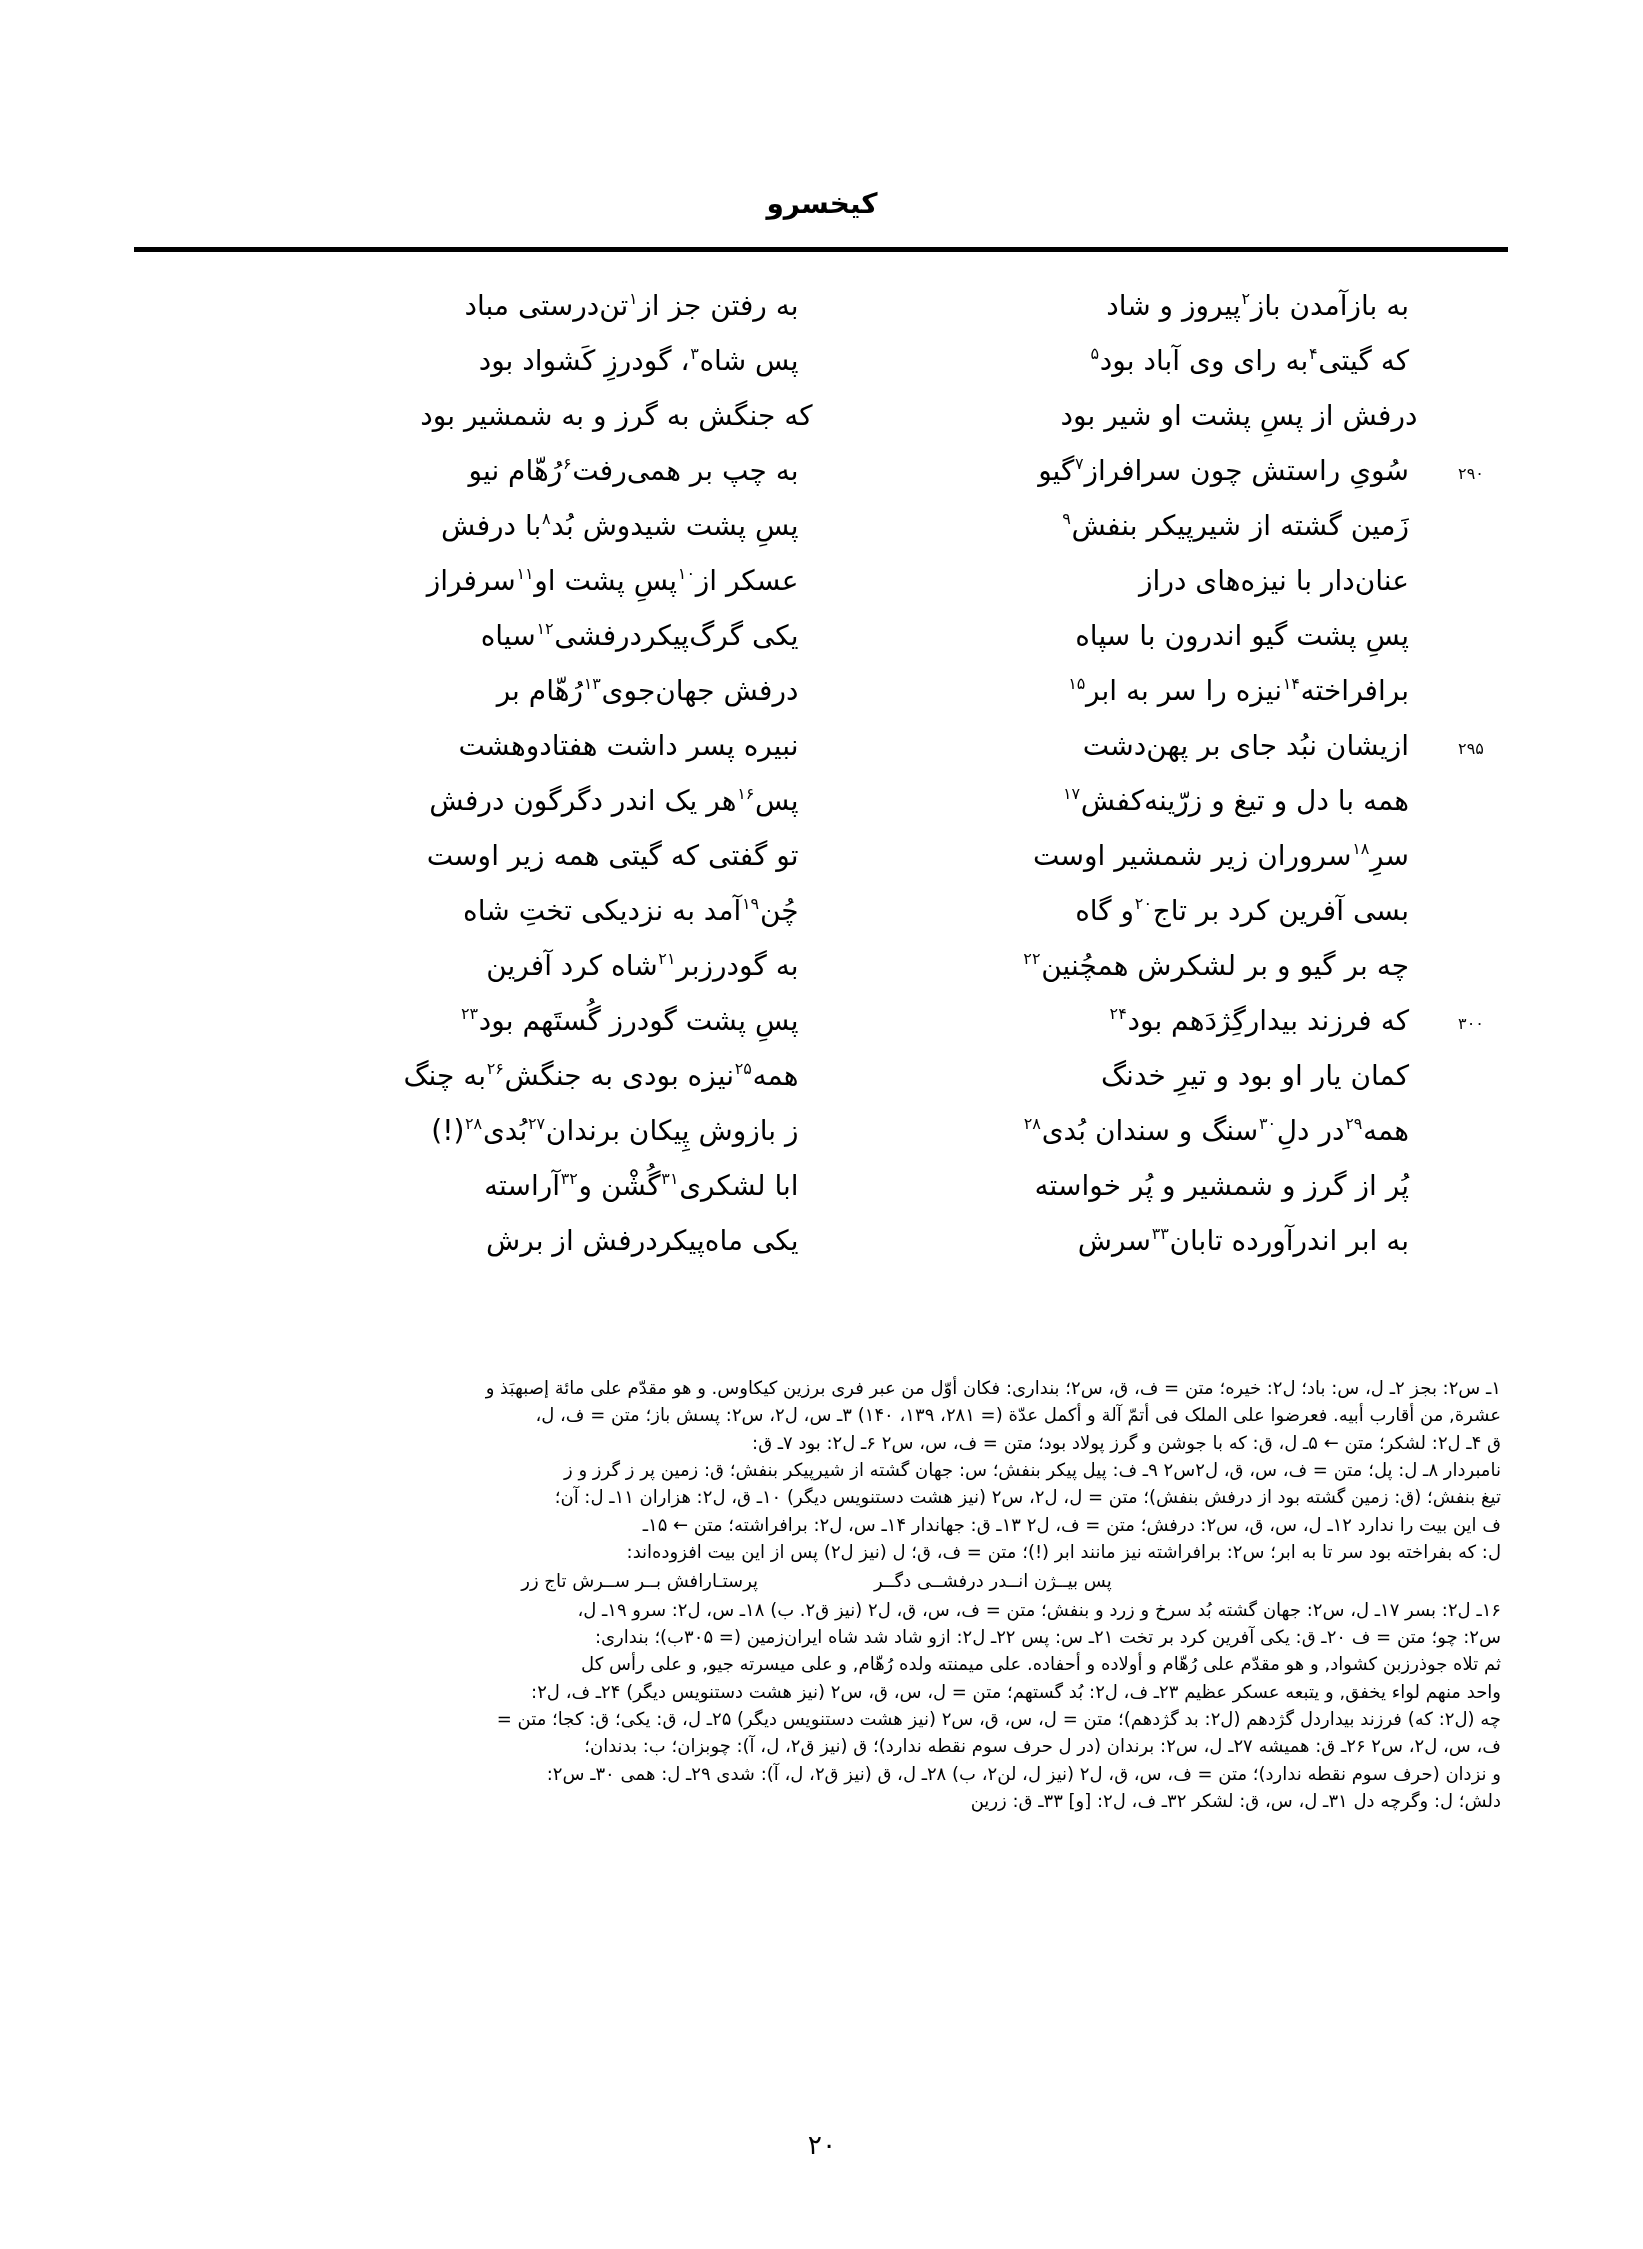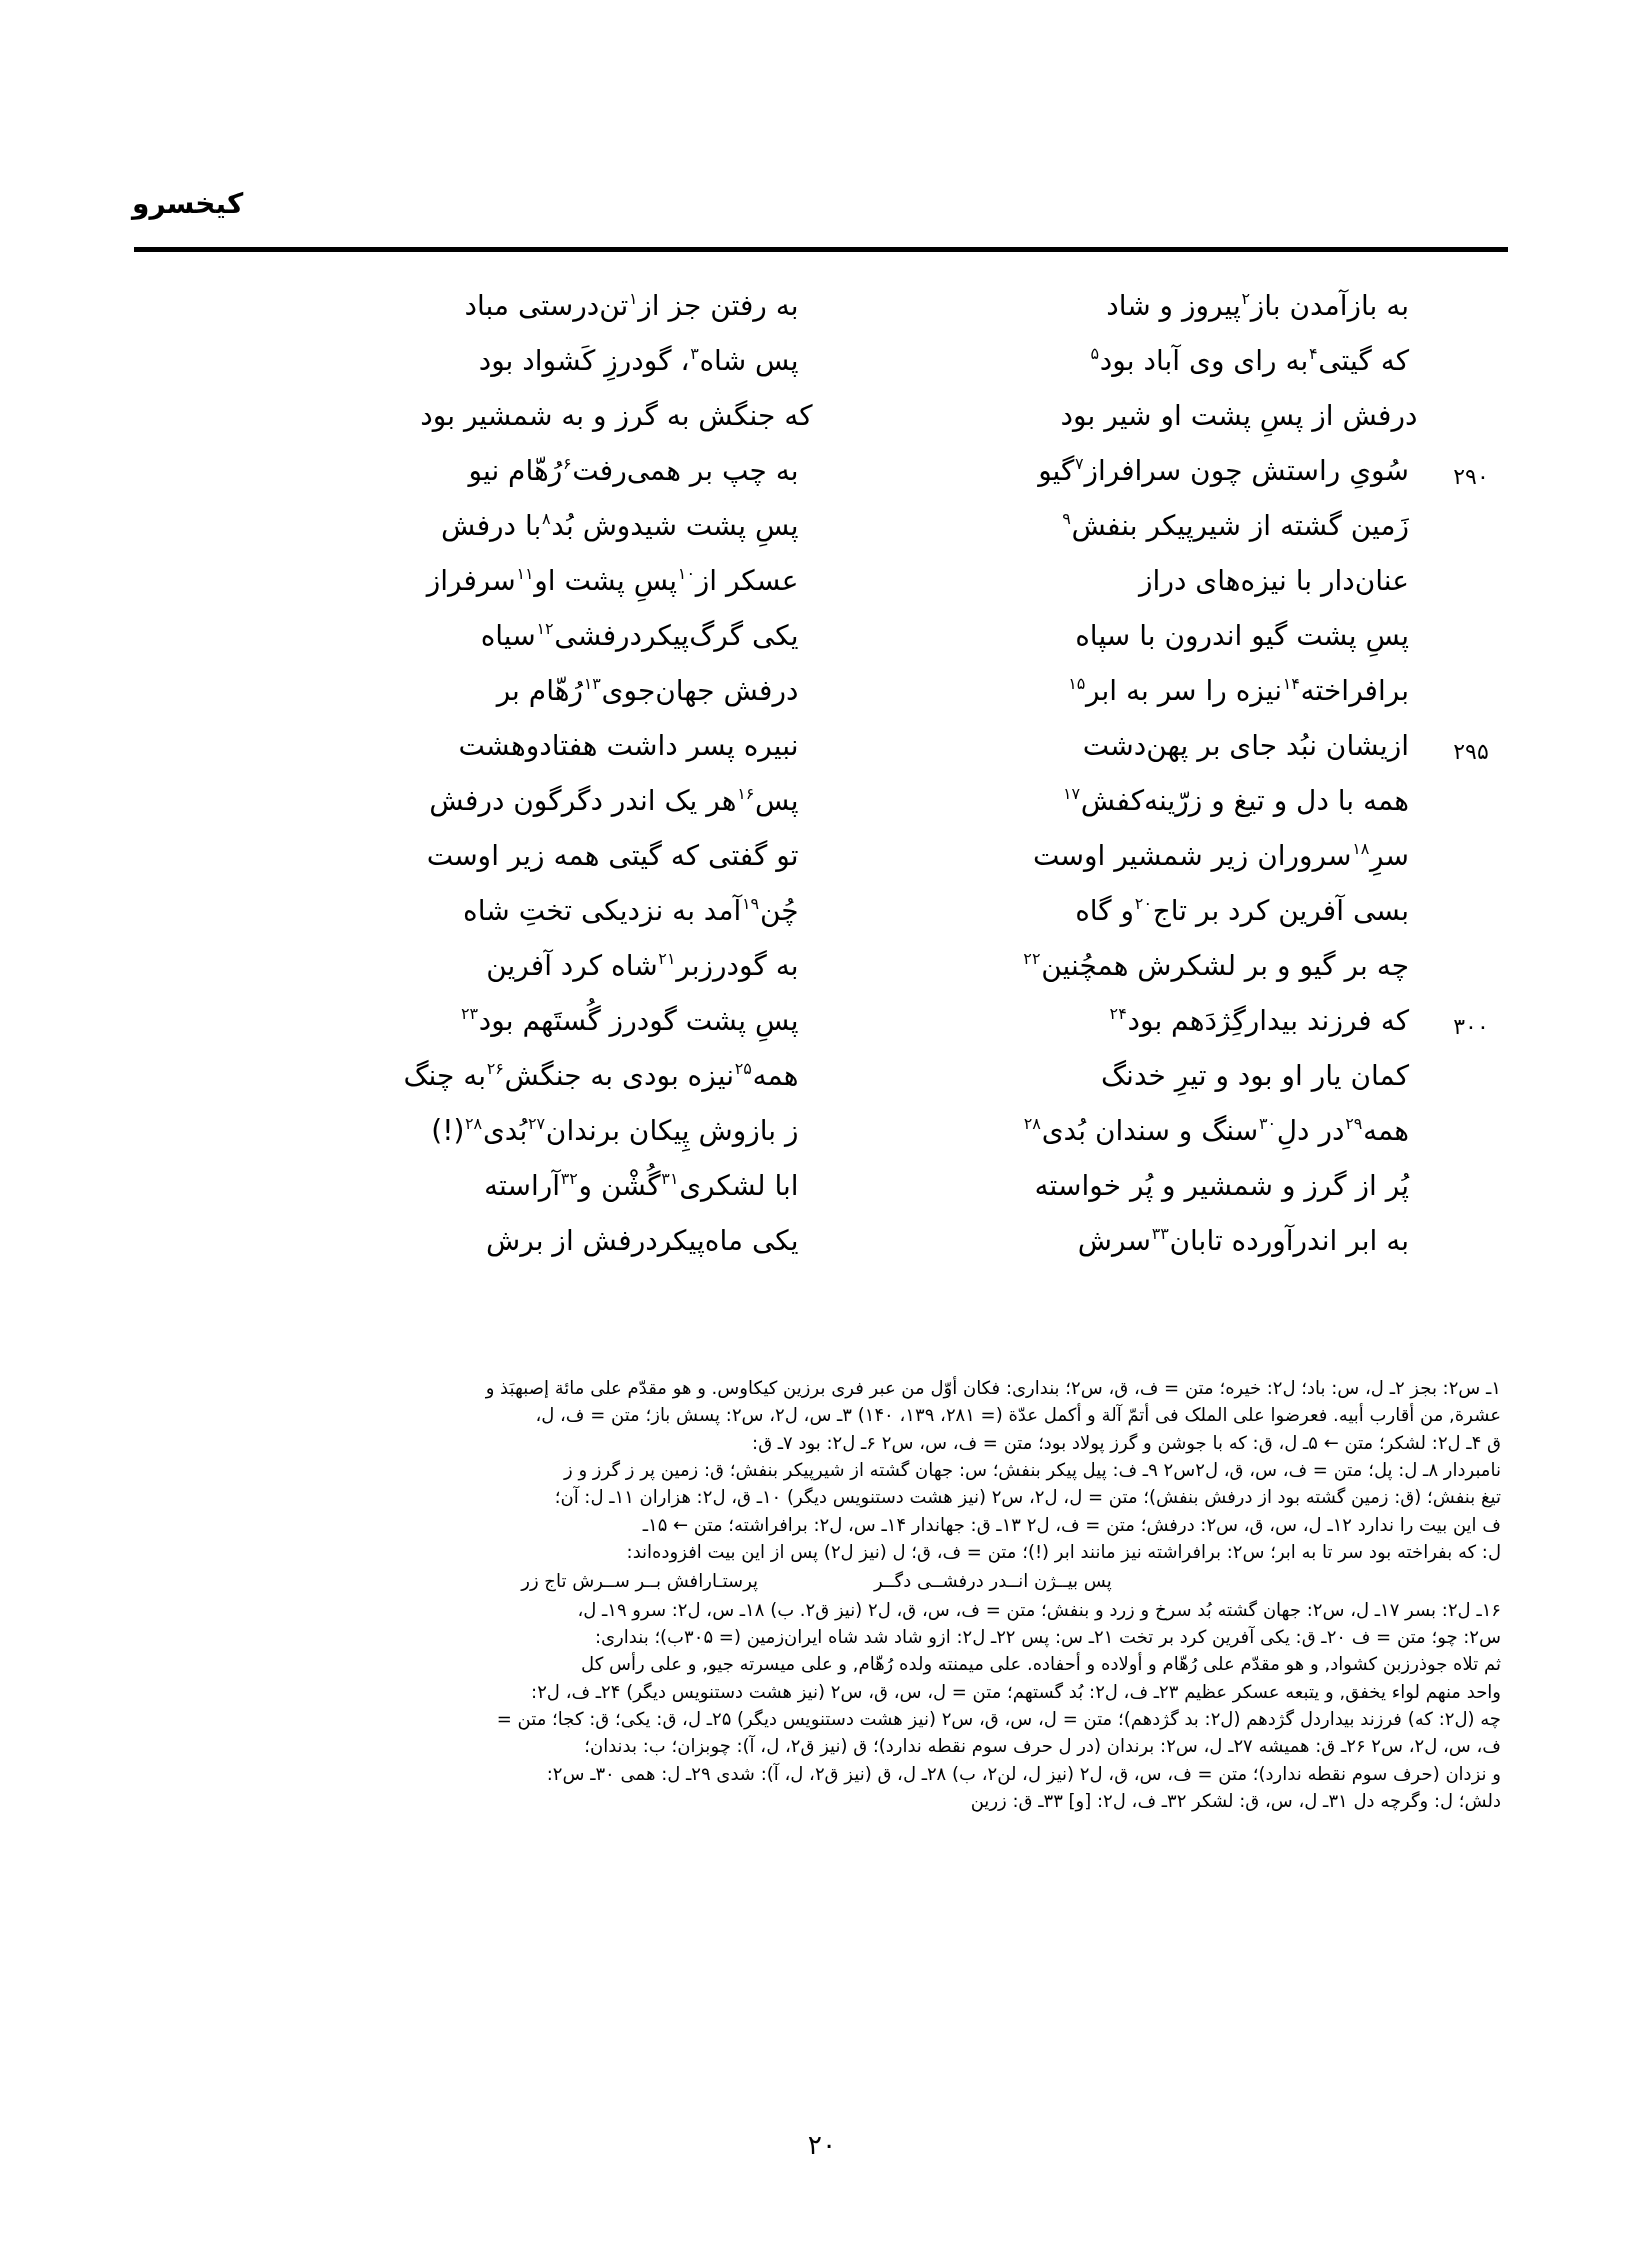--- a/index.html
+++ b/index.html
@@ -20,21 +20,21 @@
     position: absolute;
     inset: 0;
   }
 
   
   .runhead {
     position: absolute;
     top: 189px;
     right: 132px;
     left: 132px;
-    text-align: left;
+    text-align: center;
     direction: rtl;
   }
   .runhead-title {
     display: inline-block;
     font-size: 28px;
     font-weight: bold;
     letter-spacing: 0px;
     line-height: 1.1;
   }
   .rule {
@@ -56,21 +56,21 @@
   .verse-row {
     position: relative;
     height: 55px;
     display: flex;
     flex-direction: row;
     align-items: flex-start;
   }
   .linenum {
     width: 82px;
     flex: 0 0 82px;
-    font-size: 22px;
+    font-size: 16px;
     text-align: center;
     padding-top: 9.7px;
     direction: rtl;
     white-space: nowrap;
   }
   .hemi {
     flex: 0 0 auto;
     font-size: 28px;
     line-height: 1.0;
     padding-top: 2.8px;

